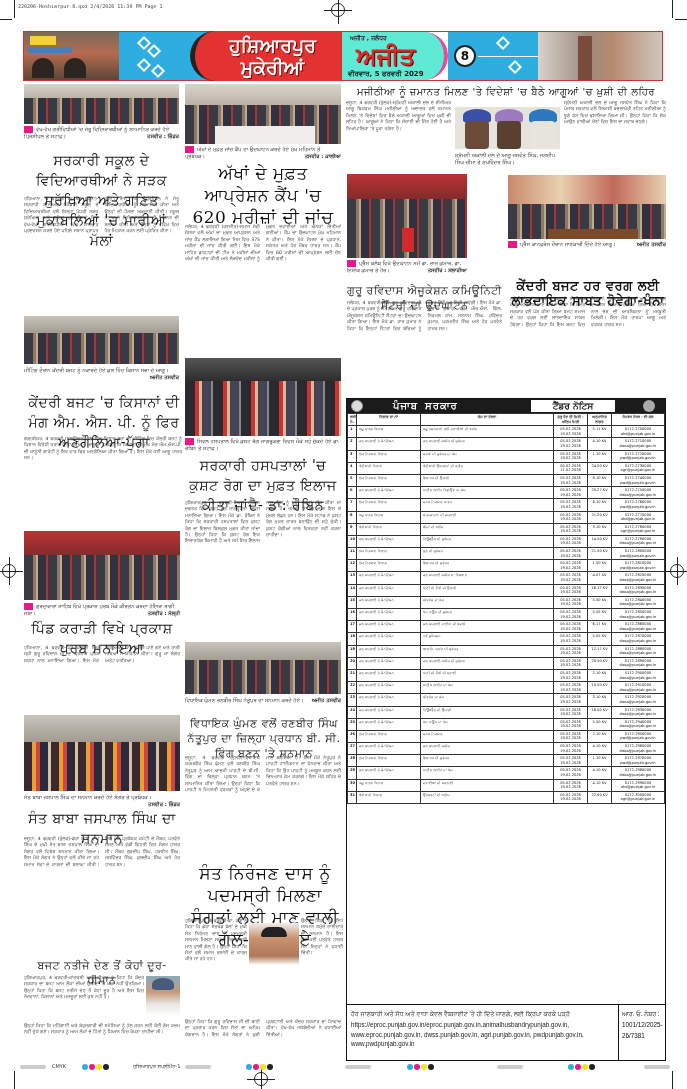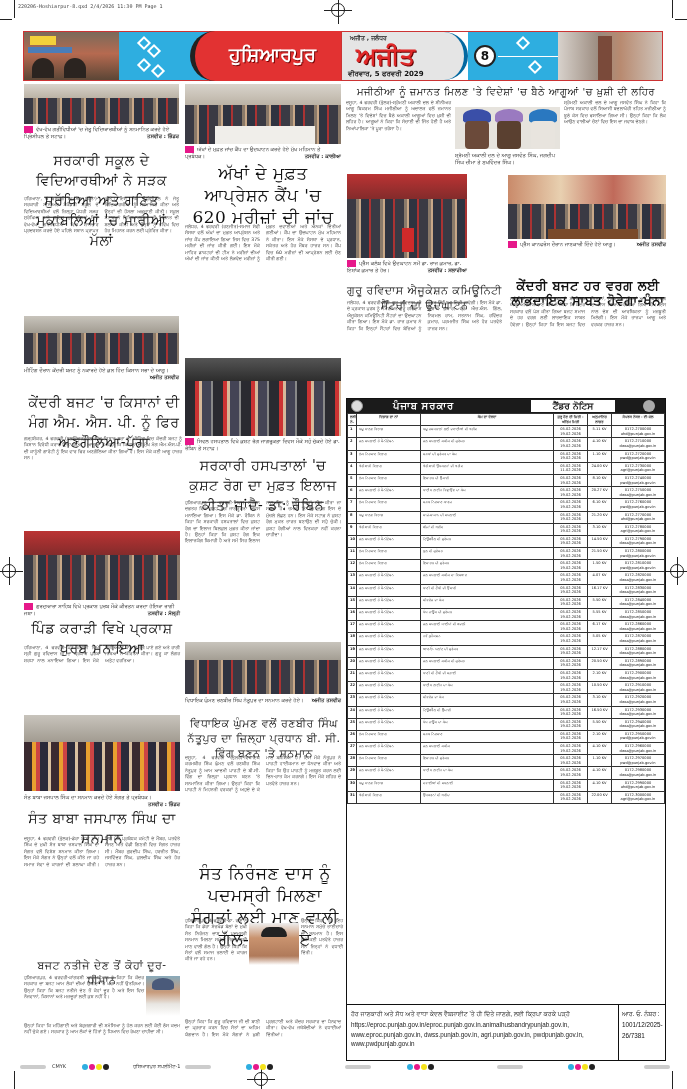--- a/index.html
+++ b/index.html
@@ -14,22 +14,22 @@
 
   
   .masthead { position: absolute; left: 23px; top: 31px; width: 300px; height: 50px; display: flex; border: 1px solid #c33; }
   .masthead-right { position: absolute; left: 341px; top: 31px; width: 322px; height: 50px; border: 1px solid #c33; display: flex; }
   .mh-photo { width: 95px; height: 100%; background: linear-gradient(180deg, #7a6a5a 0%, #b66a50 45%, #5b4636 100%); position: relative; }
   .mh-photo .arch { position: absolute; bottom: 2px; width: 22px; height: 20px; background: #2b2420; border-radius: 11px 11px 0 0; }
   .mh-photo .sign { position: absolute; left: 6px; top: 4px; width: 26px; height: 9px; background: #f3d13a; }
   .mh-photo .sign2 { position: absolute; left: 4px; top: 15px; width: 44px; height: 6px; background: #4b7db8; }
   .mh-diamonds { flex: 1; background: #2eaee0; position: relative; overflow: hidden; }
   .mh-diamonds .dm { position: absolute; width: 10px; height: 10px; border: 2px solid #fff; transform: rotate(45deg); }
-  .mh-title { position: absolute; left: 190px; top: 31px; width: 160px; height: 50px; background: #e23232; border-radius: 30px 0 0 30px; color: #fff; font-family: "DejaVu Serif", serif; font-weight: bold; text-align: center; line-height: 22px; padding-top: 12px; font-size: 19px; text-shadow: 1px 1px 0 #700; border-left: 5px solid #222; }
-  .mh-ajit { width: 126px; height: 100%; background: #e5e5e5; position: relative; border-radius: 0 25px 25px 0; border-right: 4px solid #0369a1; }
+  .mh-title { position: absolute; left: 190px; top: 31px; width: 160px; height: 50px; background: #e23232; border-radius: 30px 0 0 30px; color: #fff; font-family: "DejaVu Serif", serif; font-weight: bold; text-align: center; line-height: 22px; padding-top: 3px; font-size: 19px; text-shadow: 1px 1px 0 #700; border-left: 5px solid #222; }
+  .mh-ajit { width: 106px; height: 100%; background: #5eead4; position: relative; border-radius: 0 25px 25px 0; border-right: 4px solid #ec4899; }
   .mh-ajit .ed { position: absolute; left: 8px; top: 2px; font-size: 6px; font-weight: bold; color: #222; }
   .mh-ajit .brand { position: absolute; left: 14px; top: 9px; font-size: 24px; font-weight: bold; color: #e02828; font-family: "DejaVu Serif", serif; text-shadow: 1px 1px 0 #600; }
   .mh-ajit .date { position: absolute; left: 6px; bottom: 2px; font-size: 7px; font-weight: bold; color: #111; }
   .mh-mid { width: 90px; height: 100%; background: #2eaee0; position: relative; overflow: hidden; }
   .page-num { position: absolute; left: 6px; top: 13px; width: 22px; height: 22px; border-radius: 50%; background: #fff; border: 2px solid #222; font-weight: bold; font-size: 12px; text-align: center; line-height: 18px; }
   .mh-street { flex: 1; background: linear-gradient(90deg, #d8d2cc 0%, #9a8a7e 40%, #b88a70 60%, #cfc6bd 100%); position: relative; }
   .mh-street .tower { position: absolute; left: 40px; top: 4px; width: 14px; height: 44px; background: #7a4a3a; }
 
   
   .photo { position: absolute; background: #777; overflow: hidden; }
@@ -47,21 +47,21 @@
   .h-md { font-size: 14px; line-height: 20px; }
   .h-sm { font-size: 11px; line-height: 15px; }
 
   .body-text { position: absolute; font-size: 4.6px; line-height: 6.4px; color: #333; text-align: justify; column-gap: 6px; }
   .body-text.c2 { column-count: 2; }
 
   
   .tender { position: absolute; left: 346px; top: 398px; width: 320px; height: 663px; border: 1.5px solid #111; }
   .tender-head { height: 14px; background: #1b1b1b; display: flex; align-items: center; padding: 0 4px; position: relative; }
   .emblem { width: 12px; height: 12px; border-radius: 50%; background: #ddd; border: 1px solid #999; }
-  .tender-head .pg { color: #fff; font-size: 10px; font-weight: bold; margin-left: 30px; font-family: Liberation Serif, serif; letter-spacing: 1px; }
+  .tender-head .pg { color: #fff; font-size: 10px; font-weight: bold; margin-left: 30px; font-family: Liberation Mono, monospace; letter-spacing: 1px; }
   .tender-head .notice-box { position: absolute; left: 184px; top: 1px; width: 84px; height: 12px; background: #fff; color: #111; font-size: 9px; font-weight: bold; text-align: center; line-height: 12px; font-family: "DejaVu Serif", serif; }
   .tender-head .logo2 { position: absolute; right: 10px; top: 1px; width: 12px; height: 12px; border-radius: 50%; background: #aaa; }
   table.tt { width: 100%; border-collapse: collapse; font-size: 3.6px; line-height: 4.6px; color: #222; table-layout: fixed; }
   table.tt th, table.tt td { border: 0.6px solid #333; padding: 1px 2px; vertical-align: top; }
   table.tt th { font-weight: bold; text-align: center; height: 12px; }
   table.tt td.c { text-align: center; }
   table.tt td.n { font-weight: bold; }
   .tender-foot { position: absolute; left: 0; right: 0; bottom: 0; height: 56px; border-top: 1px solid #111; display: flex; }
   .tender-foot .links { flex: 1; padding: 3px 4px; font-size: 6.3px; line-height: 12px; color: #222; font-family: "Liberation Sans", sans-serif; border-right: 1px solid #111; }
   .tender-foot .ref { width: 46px; padding: 3px; font-size: 6.3px; line-height: 11px; font-family: "Liberation Sans", sans-serif; }
@@ -97,20 +97,21 @@
   </div>
   <div class="mh-diamonds">
     <div class="dm" style="left:20px;top:6px;"></div>
       <div class="dm" style="left:30px;top:14px;"></div>
     <div class="dm" style="left:20px;top:28px;"></div>
       <div class="dm" style="left:34px;top:34px;"></div>
   </div>
 </div>
 <div class="mh-title">
   <div>ਹੁਸ਼ਿਆਰਪੁਰ</div>
+  <div>ਮੁਕੇਰੀਆਂ</div>
 </div>
 <div class="masthead-right">
   <div class="mh-ajit">
     <div class="ed">ਅਜੀਤ , ਜਲੰਧਰ</div>
     <div class="brand">ਅਜੀਤ</div>
     <div class="date">ਵੀਰਵਾਰ, 5 ਫਰਵਰੀ 2029</div>
   </div>
   <div class="mh-mid">
     <div class="page-num">8</div>
     <div style="position:absolute;left:30px;top:24px;width:60px;height:1px;background:#fff;"></div>

